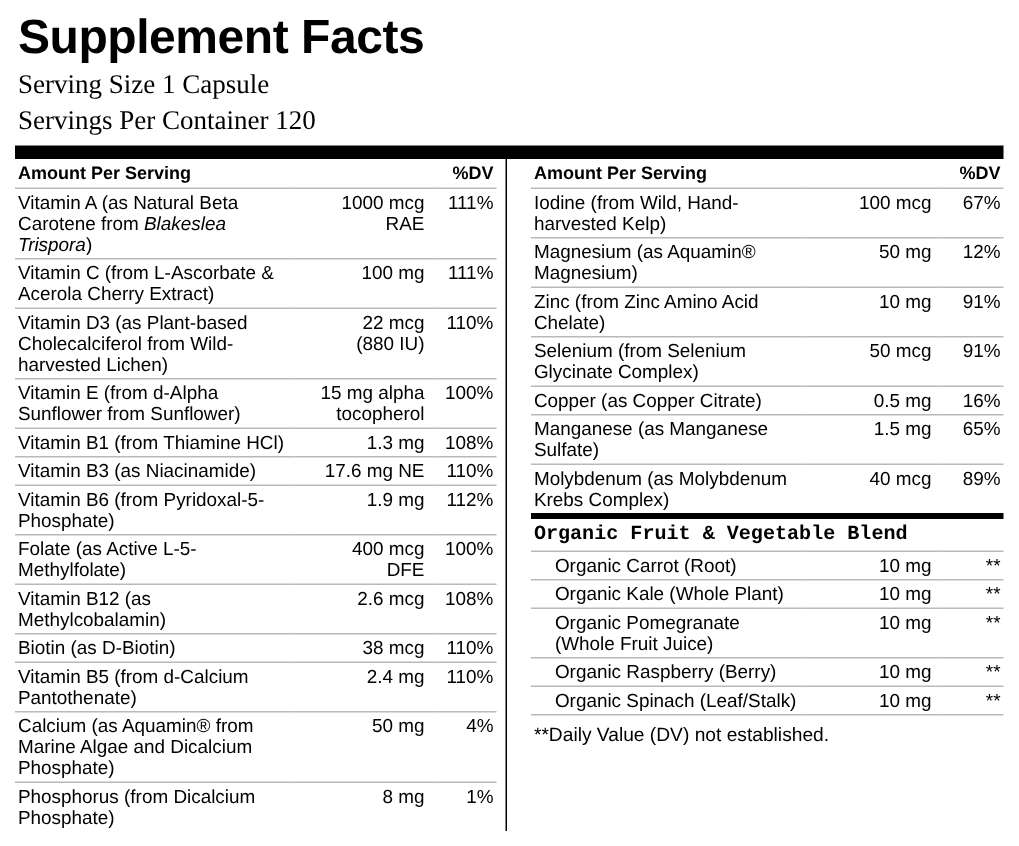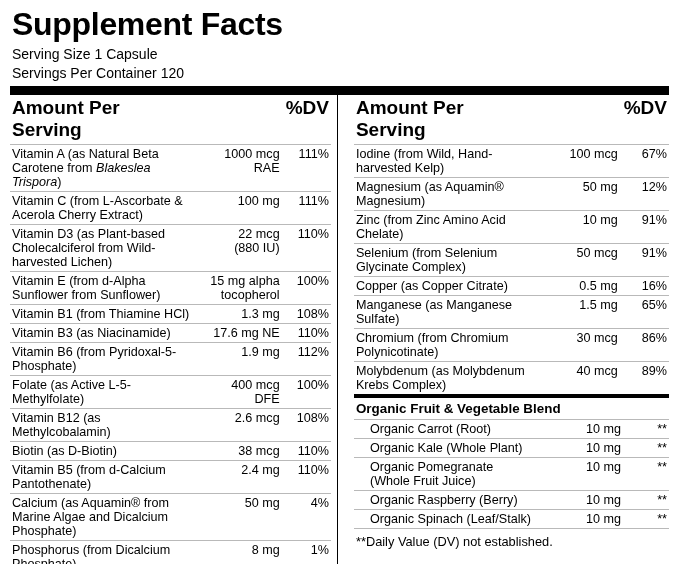--- a/index.html
+++ b/index.html
@@ -22,23 +22,24 @@
     padding: 6px 10px 0 10px;
   }
   .title {
     font-size: 32px;
     font-weight: bold;
     letter-spacing: -0.3px;
     line-height: 1.04;
     margin: 2px 0 4px 2px;
   }
   .serving-line {
-    font-size: 14px;
+    font-size: 18px;
     line-height: 1.33;
     margin-left: 2px;
+    font-family: Liberation Serif, serif;
   }
   .rule-thick {
     height: 9px;
     background: #000;
     margin: 5px 0 0 0;
   }
   .rule-med {
     height: 4px;
     background: #000;
   }
@@ -70,32 +71,33 @@
     font-weight: normal;
   }
   tr.rowline > td {
     border-bottom: 1px solid #b9b9b9;
   }
   tr.last > td {
     border-bottom: none;
   }
   .hdr td {
     font-weight: bold;
-    font-size: 19px;
+    font-size: 12px;
     padding-bottom: 3px;
     padding-top: 2px;
   }
   .c-name { width: auto; padding-left: 2px; }
   .c-amt { width: 86px; text-align: right; white-space: pre-line; padding-right: 6px; }
   .c-dv  { width: 40px; text-align: right; padding-right: 2px; }
   .indent { padding-left: 16px; }
   .blend-hdr td {
     font-weight: bold;
     font-size: 13.4px;
     padding: 3px 0 3px 2px;
+    font-family: Liberation Mono, monospace;
   }
   .footnote {
     font-size: 12.8px;
     padding: 5px 0 3px 2px;
   }
   em { font-style: italic; }
   .bar-under-title { margin-top: 4px; }
 </style>
 </head>
 <body>
@@ -225,25 +227,20 @@
         <tr class="rowline">
           <td class="c-name">Copper (as Copper Citrate)</td>
           <td class="c-amt">0.5 mg</td>
           <td class="c-dv">16%</td>
         </tr>
         <tr class="rowline">
           <td class="c-name">Manganese (as Manganese Sulfate)</td>
           <td class="c-amt">1.5 mg</td>
           <td class="c-dv">65%</td>
         </tr>
-        <tr class="rowline">
-          <td class="c-name">Chromium (from Chromium Polynicotinate)</td>
-          <td class="c-amt">30 mcg</td>
-          <td class="c-dv">86%</td>
-        </tr>
         <tr class="rowline last">
           <td class="c-name">Molybdenum (as Molybdenum Krebs Complex)</td>
           <td class="c-amt">40 mcg</td>
           <td class="c-dv">89%</td>
         </tr>
       </tbody>
         </table>
 
       <div class="rule-med"></div>
 

